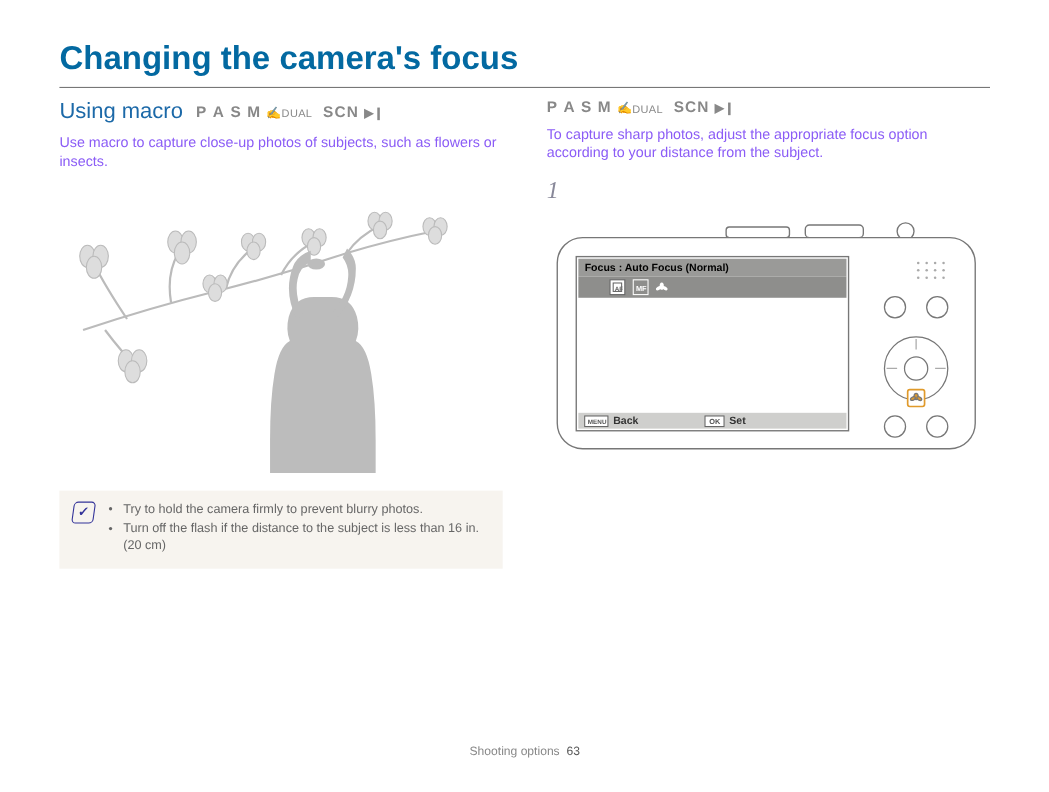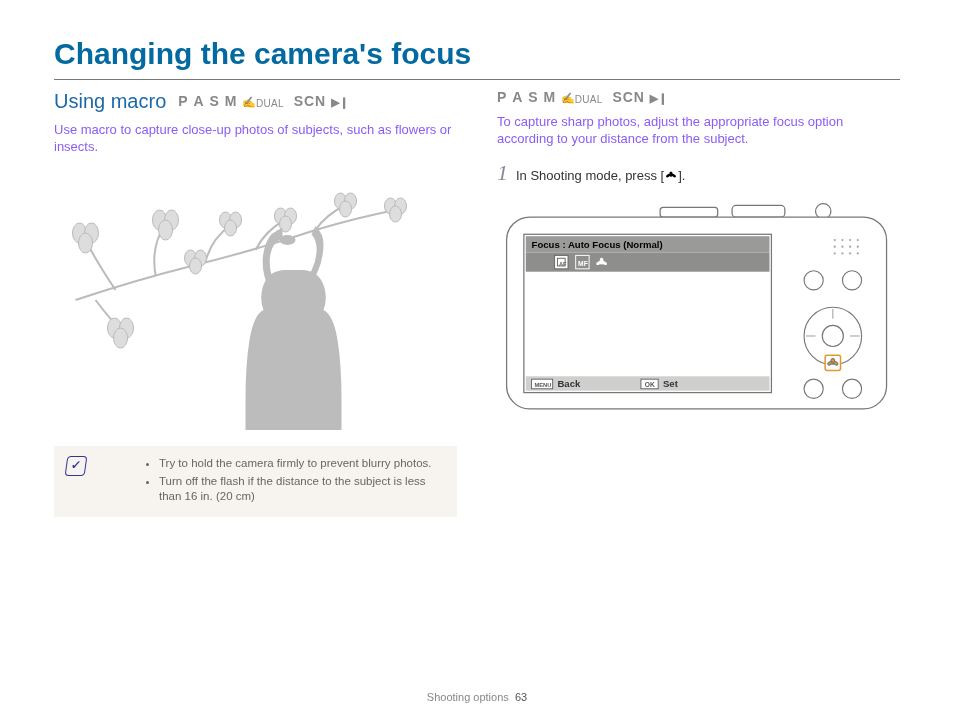--- a/index.html
+++ b/index.html
@@ -85,21 +85,21 @@
     color: #666;
   }
   .note-icon {
     width: 18px; height: 18px; border: 1.5px solid #339; border-radius: 4px;
     display: flex; align-items: center; justify-content: center;
     color: #339; font-weight: bold; font-size: 12px;
     transform: skewX(-8deg);
     flex: 0 0 auto;
   }
   .note-list { margin: 0; padding-left: 14px; }
-  .note-list li { margin-bottom: 3px; margin-left: 47px; }
+  .note-list li { margin-bottom: 3px; }
   .step-line {
     display: flex;
     gap: 8px;
     align-items: baseline;
     margin-bottom: 12px;
   }
   .step-num {
     font-family: "Times New Roman", serif;
     font-style: italic;
     font-size: 22px;
@@ -112,21 +112,21 @@
     width: 14px; height: 11px; vertical-align: -1px;
   }
   .camera-wrap {
     height: 230px;
     position: relative;
     font-weight: bold;
   }
   .camera-wrap svg { width: 100%; height: 100%; }
   .footer {
     position: absolute;
-    bottom: 16px;
+    bottom: 30px;
     left: 0; right: 0;
     text-align: center;
     font-size: 11px;
     color: #888;
   }
   .footer .num {
     color: #555;
   }
 </style>
 </head>
@@ -230,29 +230,20 @@
           <span>P</span>&nbsp;<span>A</span>&nbsp;<span>S</span>&nbsp;<span>M</span>
           <span class="ic">✍</span><span class="sub">DUAL</span>
           &nbsp;<span>SCN</span>
           <span class="ic">▶❙</span>
         </span>
       </div>
       <div class="body-text">To capture sharp photos, adjust the appropriate focus option according to your distance from the subject.</div>
 
       <div class="step-line">
         <span class="step-num">1</span>
-        <span class="step-text">
-          <span>In Shooting mode, press [</span><span class="flower-ic"><svg viewBox="0 0 20 16">
-                <g fill="#000">
-                  <ellipse cx="10" cy="6" rx="2.5" ry="4"></ellipse>
-                  <ellipse cx="6" cy="8" rx="3.5" ry="2" transform="rotate(-30 6 8)"></ellipse>
-                  <ellipse cx="14" cy="8" rx="3.5" ry="2" transform="rotate(30 14 8)"></ellipse>
-                </g>
-              </svg></span><span>].</span>
-        </span>
       </div>
 
       <div class="camera-wrap">
         <svg viewBox="0 0 420 230">
 
           <g fill="#fff" stroke="#777" stroke-width="1.3">
             <rect x="170" y="6" width="60" height="10" rx="3"></rect>
             <rect x="245" y="4" width="55" height="12" rx="4"></rect>
             <circle cx="340" cy="10" r="8"></circle>
           </g>

